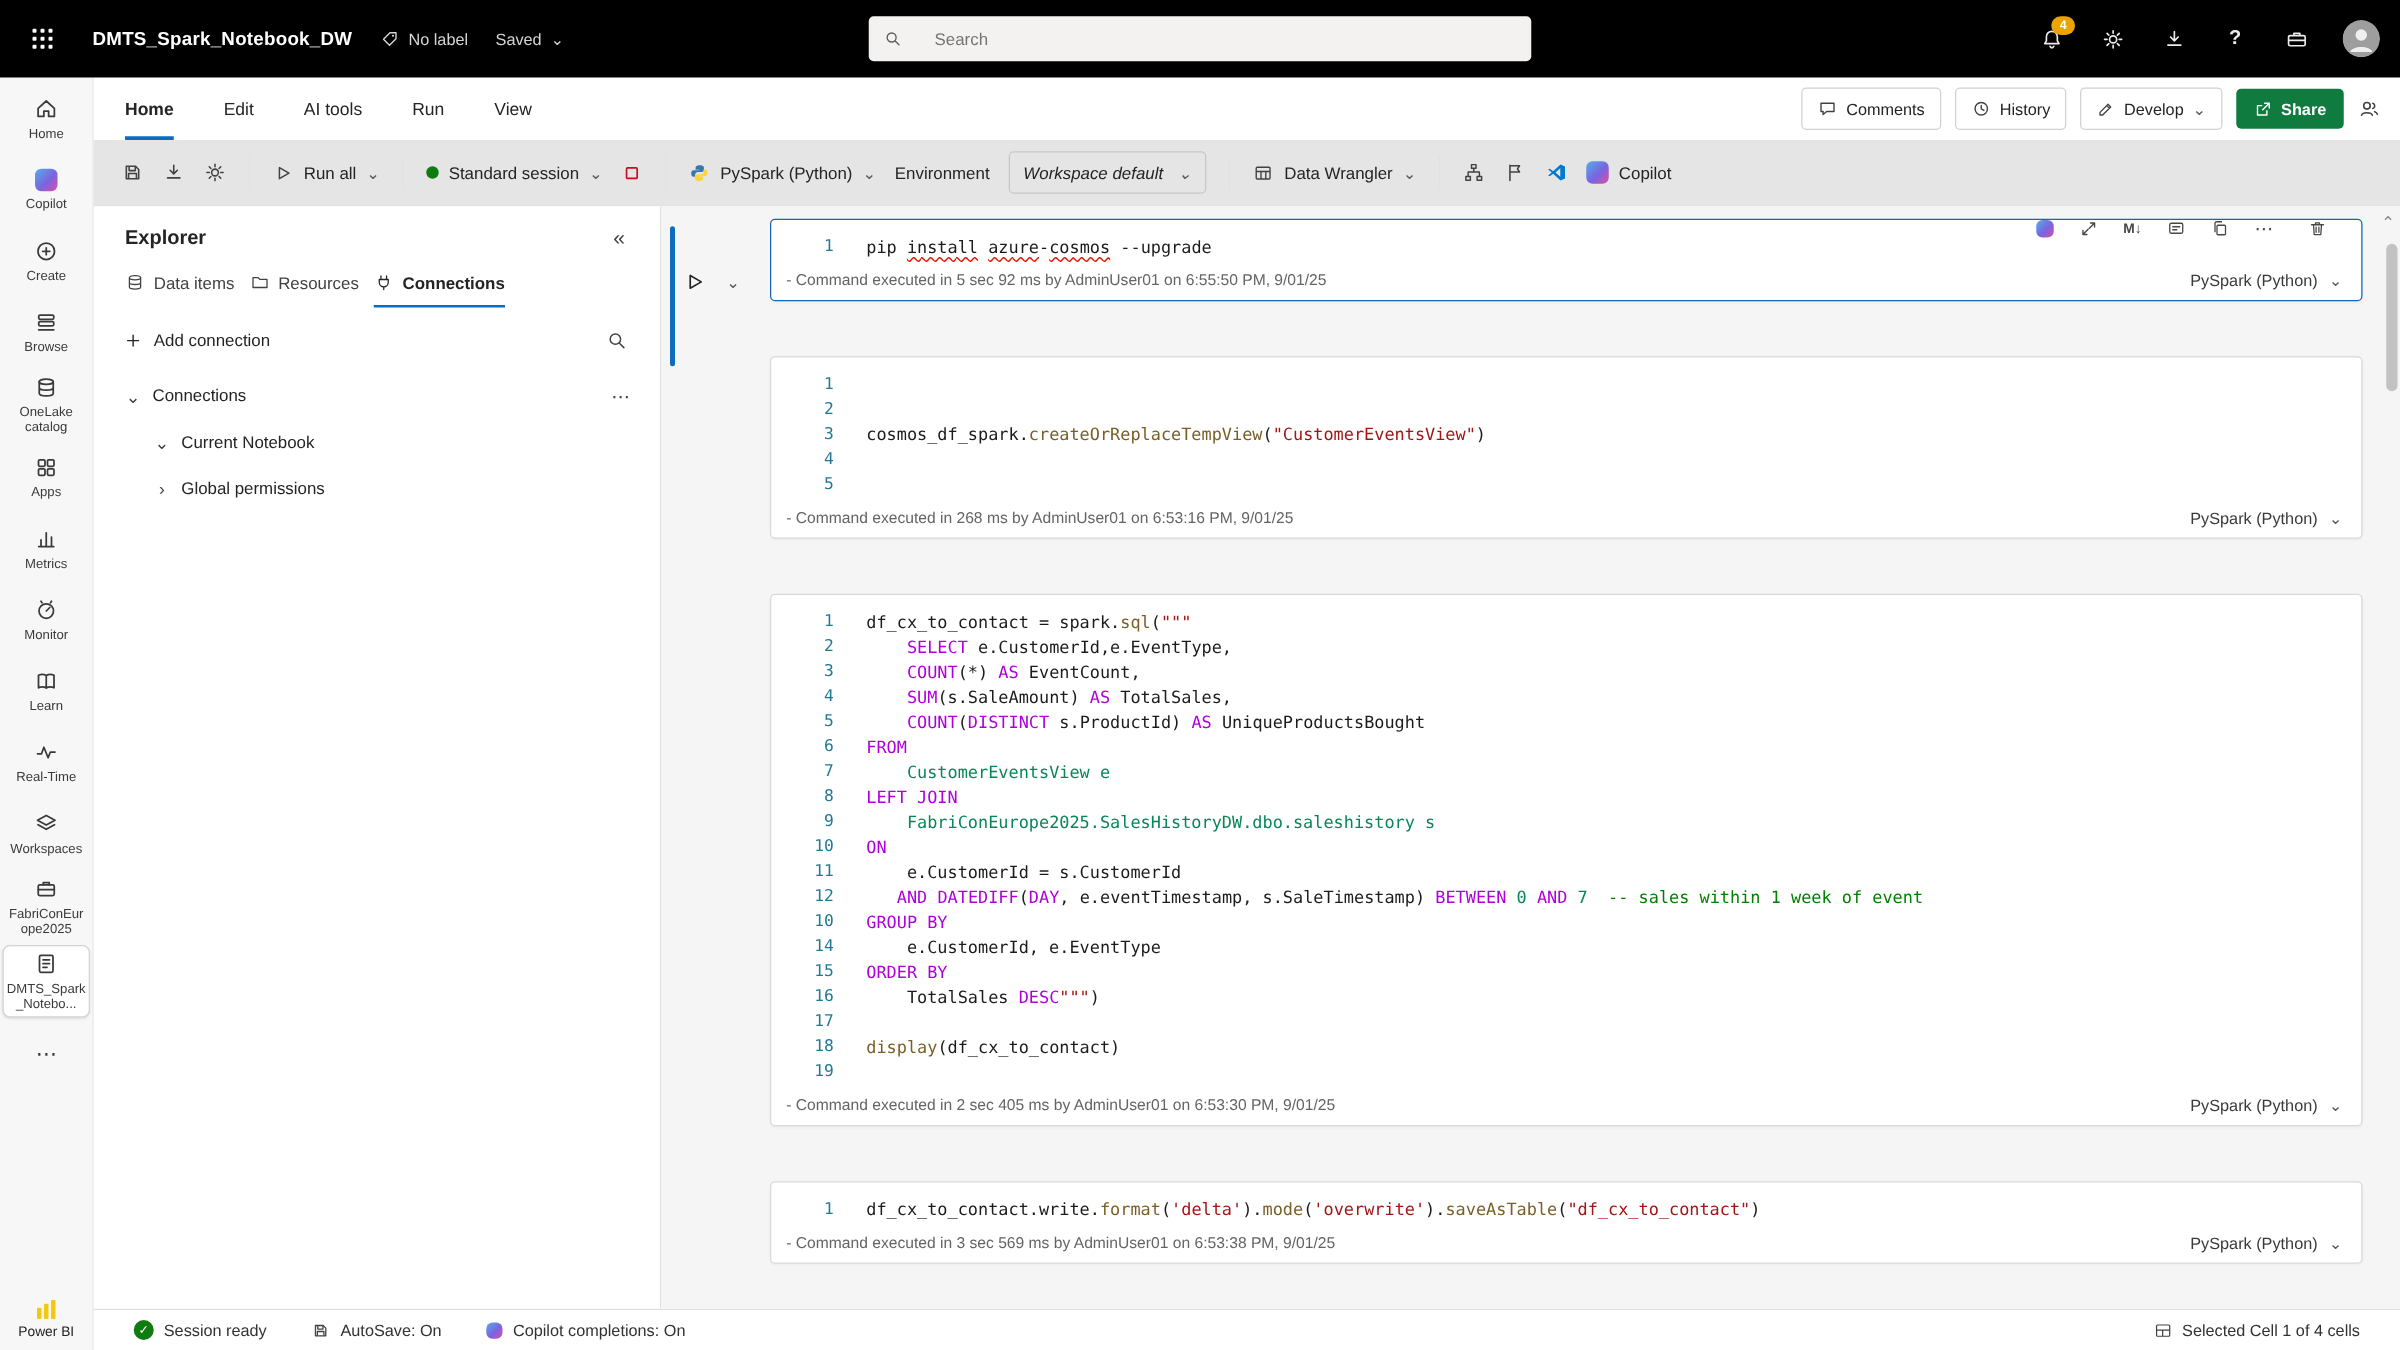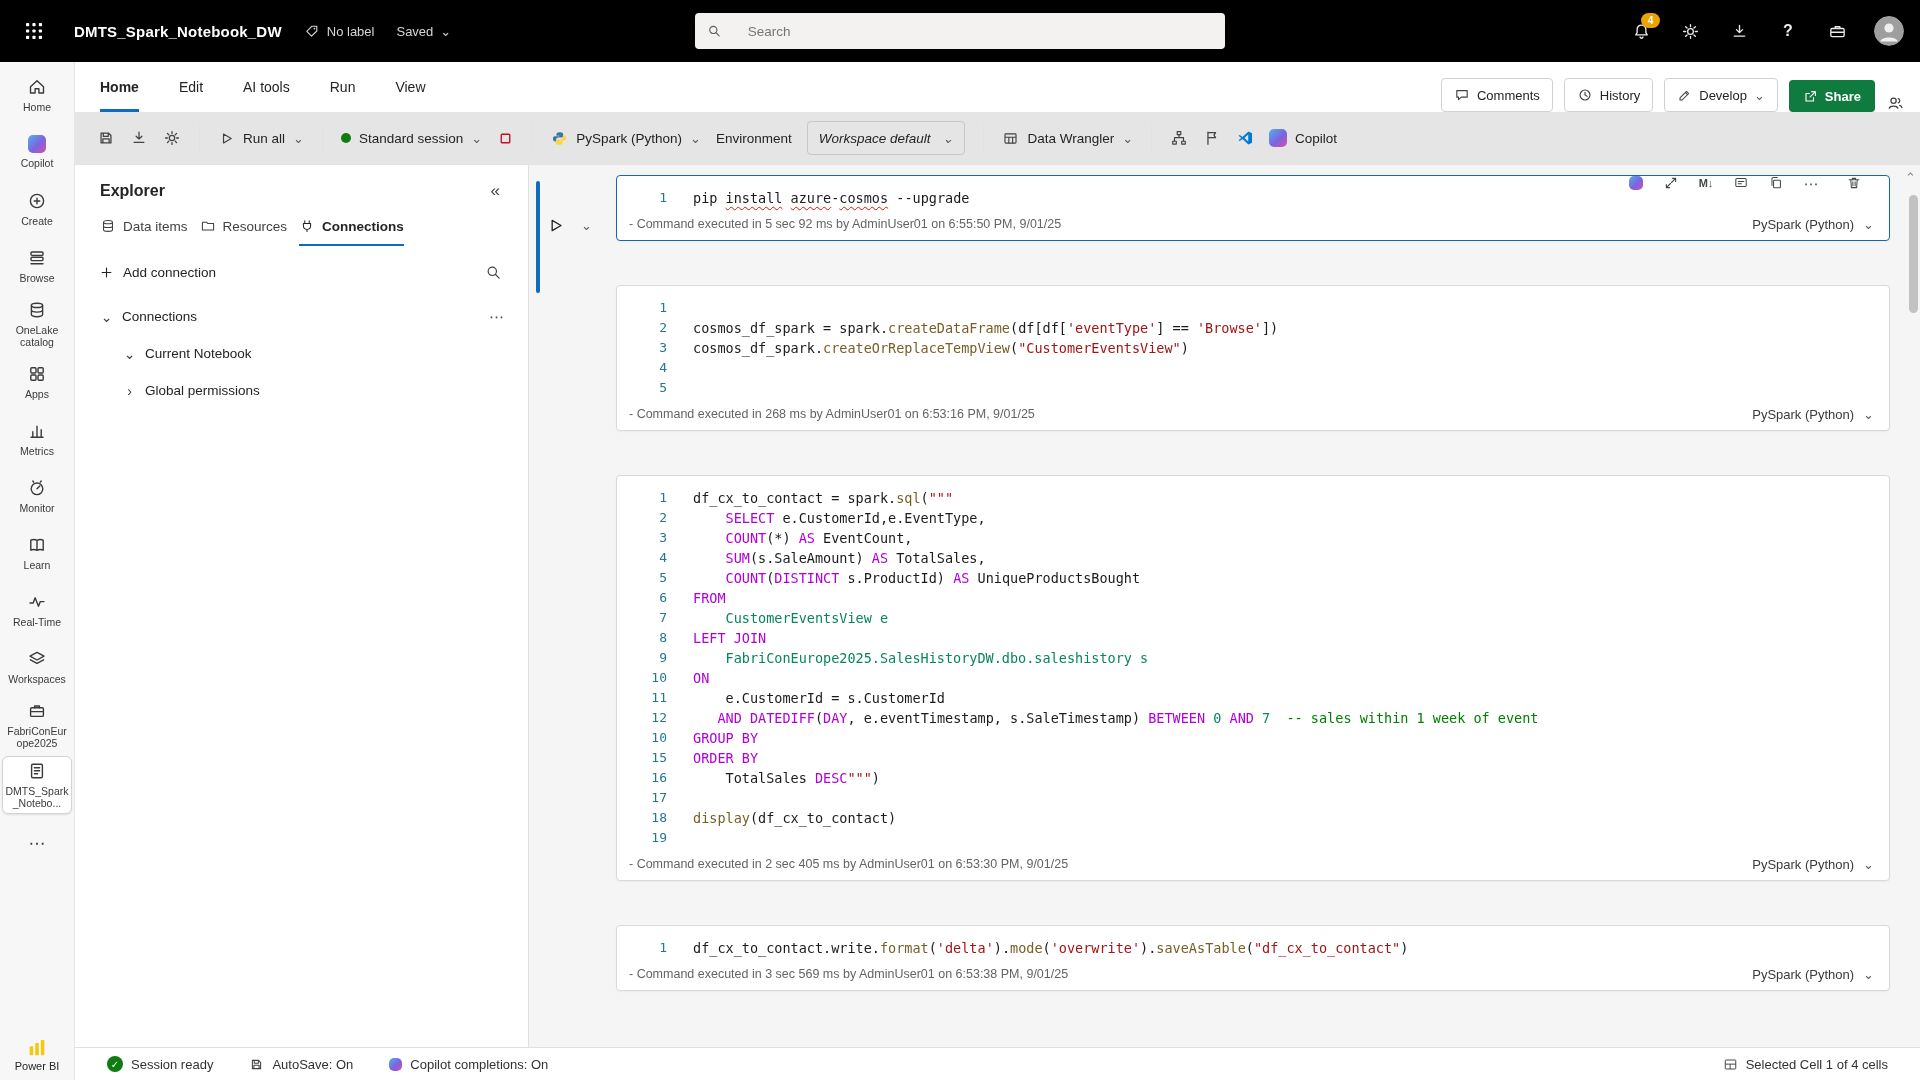--- a/index.html
+++ b/index.html
@@ -33,21 +33,21 @@
   .rail-bottom{margin-top:auto;display:flex;flex-direction:column;align-items:center;gap:2px;cursor:pointer;}
   .pbi-label{font-size:11px;color:#252423;}
 
   .rightcol{flex:1;display:flex;flex-direction:column;min-width:0;}
 
   
   .ribbon{height:50px;background:#fff;display:flex;align-items:stretch;padding:0 16px 0 25px;flex:none;}
   .tabs{display:flex;gap:40px;}
   .tab{display:flex;align-items:center;font-size:14px;color:#242424;border-bottom:3px solid transparent;padding-top:3px;cursor:pointer;}
   .tab.active{font-weight:700;border-color:#0f6cbd;}
-  .ribbon-right{margin-left:auto;display:flex;align-items:flex-end;gap:11px;}
+  .ribbon-right{margin-left:auto;display:flex;align-items:center;gap:11px;}
   .pill{display:flex;align-items:center;gap:7px;height:32px;padding:0 12px;border:1px solid #d1d1d1;border-radius:4px;font-size:13px;color:#242424;background:#fff;cursor:pointer;white-space:nowrap;}
   .share-btn{display:flex;align-items:center;gap:7px;height:32px;padding:0 14px;border-radius:4px;background:#0f7b3f;color:#fff;font-size:13px;font-weight:600;cursor:pointer;}
 
   
   .toolbar{height:52px;background:#e5e5e5;border-bottom:1px solid #e3e3e3;display:flex;align-items:center;padding:0 16px 0 22px;gap:15px;font-size:13.5px;color:#242424;flex:none;}
   .tbtn{display:flex;align-items:center;gap:8px;cursor:pointer;color:#242424;white-space:nowrap;}
   .tico{color:#424242;display:flex;cursor:pointer;}
   .vsep{width:1px;height:26px;background:#e1e1e1;margin:0 3px;flex:none;}
   .ddbox{display:flex;align-items:center;gap:12px;border:1px solid #c7c7c7;border-radius:4px;height:32px;padding:0 11px;cursor:pointer;white-space:nowrap;font-style:italic;}
   .green-dot{width:10px;height:10px;border-radius:50%;background:#107c10;flex:none;}
@@ -538,21 +538,21 @@
                   <span class="cell-status">- Command executed in 5 sec 92 ms by AdminUser01 on 6:55:50 PM, 9/01/25</span>
                   <span class="cell-lang">
                     <span>PySpark (Python)</span>
                     <span class="chev">⌄</span>
                   </span>
                 </div>
               </div>
               <div class="cell">
                 <div>
                   <div class="code-line"><span class="ln">1</span><span class="codetxt"></span></div>
-                  <div class="code-line"><span class="ln">2</span><span class="codetxt"><span class="tk-pl">cosmos_df_spark = spark.</span><span class="tk-fn">createDataFrame</span><span class="tk-pl">(df[df[</span><span class="tk-st">'eventType'</span><span class="tk-pl">] == </span><span class="tk-st">'Browse'</span><span class="tk-pl">])</span></span></div>
+                  <div class="code-line"><span class="ln">2</span></div>
                   <div class="code-line"><span class="ln">3</span><span class="codetxt"><span class="tk-pl">cosmos_df_spark.</span><span class="tk-fn">createOrReplaceTempView</span><span class="tk-pl">(</span><span class="tk-st">"CustomerEventsView"</span><span class="tk-pl">)</span></span></div>
                   <div class="code-line"><span class="ln">4</span><span class="codetxt"></span></div>
                   <div class="code-line"><span class="ln">5</span><span class="codetxt"></span></div>
                 </div>
                 <div class="cell-foot">
                   <span class="cell-status">- Command executed in 268 ms by AdminUser01 on 6:53:16 PM, 9/01/25</span>
                   <span class="cell-lang">
                     <span>PySpark (Python)</span>
                     <span class="chev">⌄</span>
                   </span>
@@ -566,20 +566,21 @@
                   <div class="code-line"><span class="ln">4</span><span class="codetxt"><span class="tk-pl">    </span><span class="tk-kw">SUM</span><span class="tk-pl">(s.SaleAmount) </span><span class="tk-kw">AS</span><span class="tk-pl"> TotalSales,</span></span></div>
                   <div class="code-line"><span class="ln">5</span><span class="codetxt"><span class="tk-pl">    </span><span class="tk-kw">COUNT</span><span class="tk-pl">(</span><span class="tk-kw">DISTINCT</span><span class="tk-pl"> s.ProductId) </span><span class="tk-kw">AS</span><span class="tk-pl"> UniqueProductsBought</span></span></div>
                   <div class="code-line"><span class="ln">6</span><span class="codetxt"><span class="tk-kw">FROM</span></span></div>
                   <div class="code-line"><span class="ln">7</span><span class="codetxt"><span class="tk-pl">    </span><span class="tk-tb">CustomerEventsView e</span></span></div>
                   <div class="code-line"><span class="ln">8</span><span class="codetxt"><span class="tk-kw">LEFT JOIN</span></span></div>
                   <div class="code-line"><span class="ln">9</span><span class="codetxt"><span class="tk-pl">    </span><span class="tk-tb">FabriConEurope2025.SalesHistoryDW.dbo.saleshistory s</span></span></div>
                   <div class="code-line"><span class="ln">10</span><span class="codetxt"><span class="tk-kw">ON</span></span></div>
                   <div class="code-line"><span class="ln">11</span><span class="codetxt"><span class="tk-pl">    e.CustomerId = s.CustomerId</span></span></div>
                   <div class="code-line"><span class="ln">12</span><span class="codetxt"><span class="tk-pl">   </span><span class="tk-kw">AND</span><span class="tk-pl"> </span><span class="tk-kw">DATEDIFF</span><span class="tk-pl">(</span><span class="tk-kw">DAY</span><span class="tk-pl">, e.eventTimestamp, s.SaleTimestamp) </span><span class="tk-kw">BETWEEN</span><span class="tk-pl"> </span><span class="tk-nm">0</span><span class="tk-pl"> </span><span class="tk-kw">AND</span><span class="tk-pl"> </span><span class="tk-nm">7</span><span class="tk-pl">  </span><span class="tk-cm">-- sales within 1 week of event</span></span></div>
                   <div class="code-line"><span class="ln">10</span><span class="codetxt"><span class="tk-kw">GROUP BY</span></span></div>
+                  <div class="code-line"><span class="ln">14</span><span class="codetxt"><span class="tk-pl">    e.CustomerId, e.EventType</span></span></div>
                   <div class="code-line"><span class="ln">15</span><span class="codetxt"><span class="tk-kw">ORDER BY</span></span></div>
                   <div class="code-line"><span class="ln">16</span><span class="codetxt"><span class="tk-pl">    TotalSales </span><span class="tk-kw">DESC</span><span class="tk-st">"""</span><span class="tk-pl">)</span></span></div>
                   <div class="code-line"><span class="ln">17</span><span class="codetxt"></span></div>
                   <div class="code-line"><span class="ln">18</span><span class="codetxt"><span class="tk-fn">display</span><span class="tk-pl">(df_cx_to_contact)</span></span></div>
                   <div class="code-line"><span class="ln">19</span><span class="codetxt"></span></div>
                 </div>
                 <div class="cell-foot">
                   <span class="cell-status">- Command executed in 2 sec 405 ms by AdminUser01 on 6:53:30 PM, 9/01/25</span>
                   <span class="cell-lang">
                     <span>PySpark (Python)</span>

